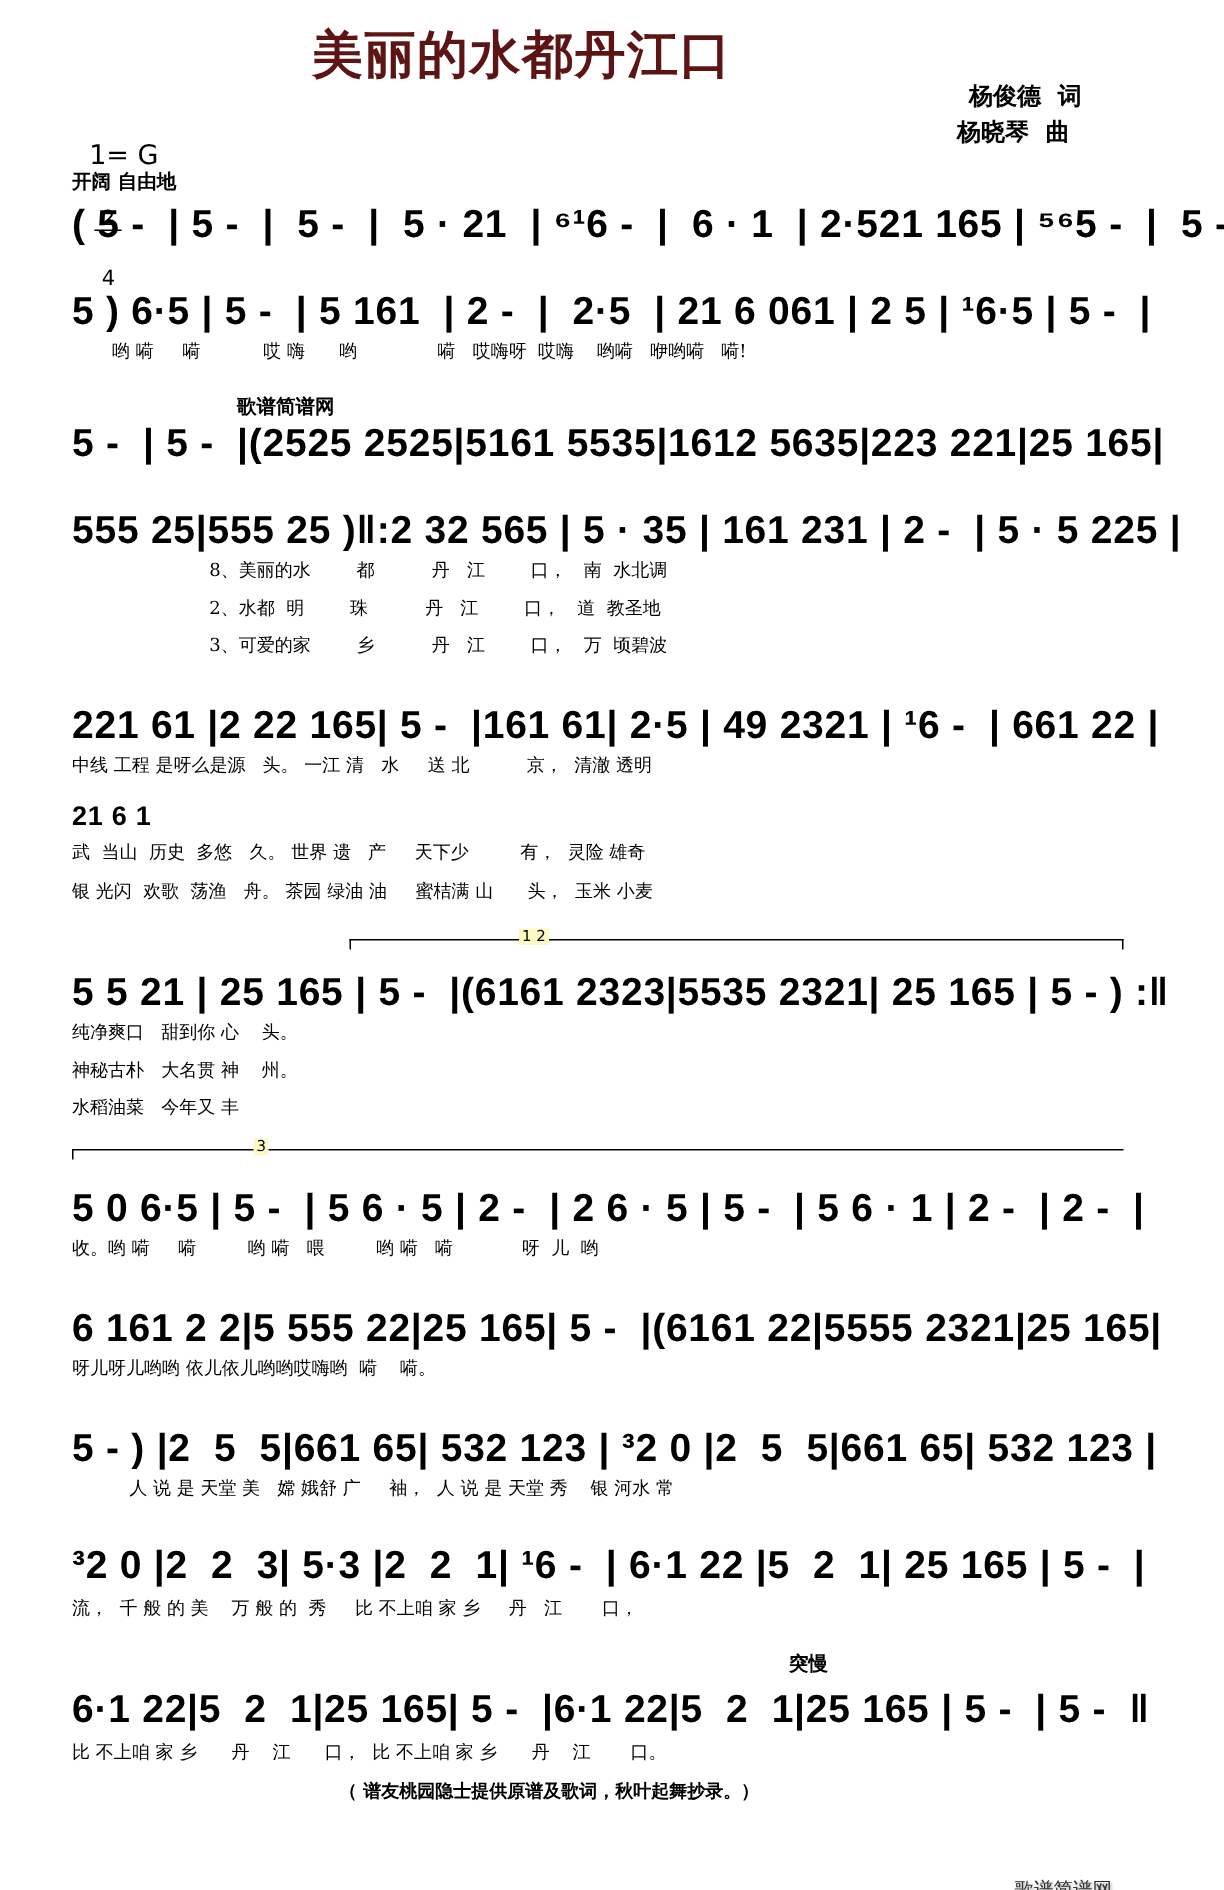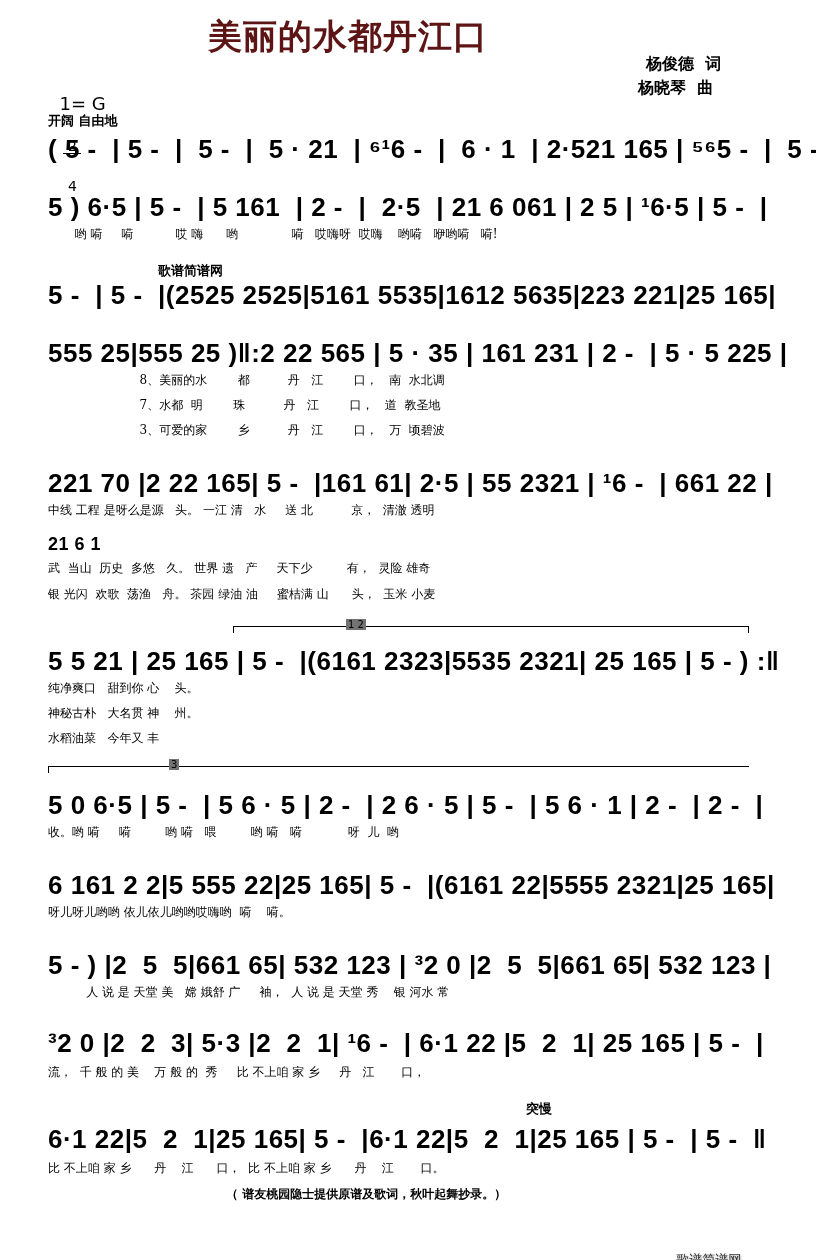--- a/index.html
+++ b/index.html
@@ -10,21 +10,21 @@
            letter-spacing:1px; font-family:"DejaVu Sans", sans-serif;font-weight:bold; }
   .credit { font-family:"DejaVu Serif", serif; font-size:16px; font-weight:bold; }
   .key { left:48px; top:72px; font-size:18px; }
   .frac { display:inline-block; vertical-align:middle; text-align:center; font-size:14px; line-height:13px; margin-left:4px; }
   .frac span { display:block; }
   .frac .top { border-bottom:1px solid #000; padding:0 1px; }
   .tempo { font-size:13px; font-weight:bold; }
   .notes { font-family:"Liberation Sans", sans-serif; font-weight:bold; font-size:26px; letter-spacing:0.5px; }
   .lyric { font-family:"DejaVu Serif", serif; font-size:12px; }
   .bracket { position:absolute; border-top:1px solid #000; border-left:1px solid #000; border-right:1px solid #000; height:6px; }
-  .bracket-label { position:absolute; font-size:10px; background:#737373; padding:0 2px; top:-8px; }
+  .bracket-label { position:absolute; font-size:10px; background:#fef9c3; padding:0 2px; top:-8px; }
   .note-footer { font-size:12px; font-weight:bold; }
   .watermark { font-size:13px; color:#333; text-shadow:1px 1px 2px #aaa; }
 </style>
 </head>
 <body>
 
 <div class="abs title">美丽的水都丹江口</div>
 <div class="abs credit" style="left:646px; top:54px;">杨俊德  词</div>
 <div class="abs credit" style="left:638px; top:78px;">杨晓琴  曲</div>
 
@@ -38,26 +38,26 @@
 <div class="abs tempo" style="left:48px; top:112px;text-align:right;">开阔 自由地</div>
 
 <div class="abs notes" style="left:48px; top:134px;">( 5 -  | 5 -  |  5 -  |  5 · 21  | ⁶¹6 -  |  6 · 1  | 2·521 165 | ⁵⁶5 -  |  5 -  |</div>
 
 <div class="abs notes" style="left:48px; top:192px;">5 ) 6·5 | 5 -  | 5 161  | 2 -  |  2·5  | 21 6 061 | 2 5 | ¹6·5 | 5 -  |</div>
 <div class="abs lyric" style="left:48px; top:226px;">       哟 嗬     嗬           哎 嗨      哟              嗬   哎嗨呀  哎嗨    哟嗬   咿哟嗬   嗬!</div>
 
 <div class="abs tempo" style="left:158px; top:262px;">歌谱简谱网</div>
 <div class="abs notes" style="left:48px; top:280px;">5 -  | 5 -  |(2525 2525|5161 5535|1612 5635|223 221|25 165|</div>
 
-<div class="abs notes" style="left:48px; top:338px;">555 25|555 25 )‖:2 22 565 | 5 · 35 | 161 231 | 2 -  | 5 · 5 225 |</div>
+<div class="abs notes" style="left:48px; top:338px;">555 25|555 25 )‖:2 32 565 | 5 · 35 | 161 231 | 2 -  | 5 · 5 225 |</div>
 <div class="abs lyric" style="left:48px; top:372px;">                        8、美丽的水        都          丹   江        口，   南  水北调</div>
-<div class="abs lyric" style="left:48px; top:397px;">                        7、水都  明        珠          丹   江        口，   道  教圣地</div>
+<div class="abs lyric" style="left:48px; top:397px;">                        2、水都  明        珠          丹   江        口，   道  教圣地</div>
 <div class="abs lyric" style="left:48px; top:422px;">                        3、可爱的家        乡          丹   江        口，   万  顷碧波</div>
 
-<div class="abs notes" style="left:48px; top:468px;">221 70 |2 22 165| 5 -  |161 61| 2·5 | 55 2321 | ¹6 -  | 661 22 |</div>
+<div class="abs notes" style="left:48px; top:468px;">221 61 |2 22 165| 5 -  |161 61| 2·5 | 49 2321 | ¹6 -  | 661 22 |</div>
 <div class="abs lyric" style="left:48px; top:502px;">中线 工程 是呀么是源   头。 一江 清   水     送 北          京，  清澈 透明</div>
 <div class="abs notes" style="left:48px; top:534px; font-size:18px;">21 6 1</div>
 <div class="abs lyric" style="left:48px; top:560px;">武  当山  历史  多悠   久。 世界 遗   产     天下少         有，  灵险 雄奇</div>
 <div class="abs lyric" style="left:48px; top:586px;">银 光闪  欢歌  荡渔   舟。 茶园 绿油 油     蜜桔满 山      头，  玉米 小麦</div>
 
 <div class="bracket" style="left:233px; top:626px; width:514px;">
   <span class="bracket-label" style="left:112px;">1 2</span>
 </div>
 
 <div class="abs notes" style="left:48px; top:646px;">5 5 21 | 25 165 | 5 -  |(6161 2323|5535 2321| 25 165 | 5 - ) :‖</div>

